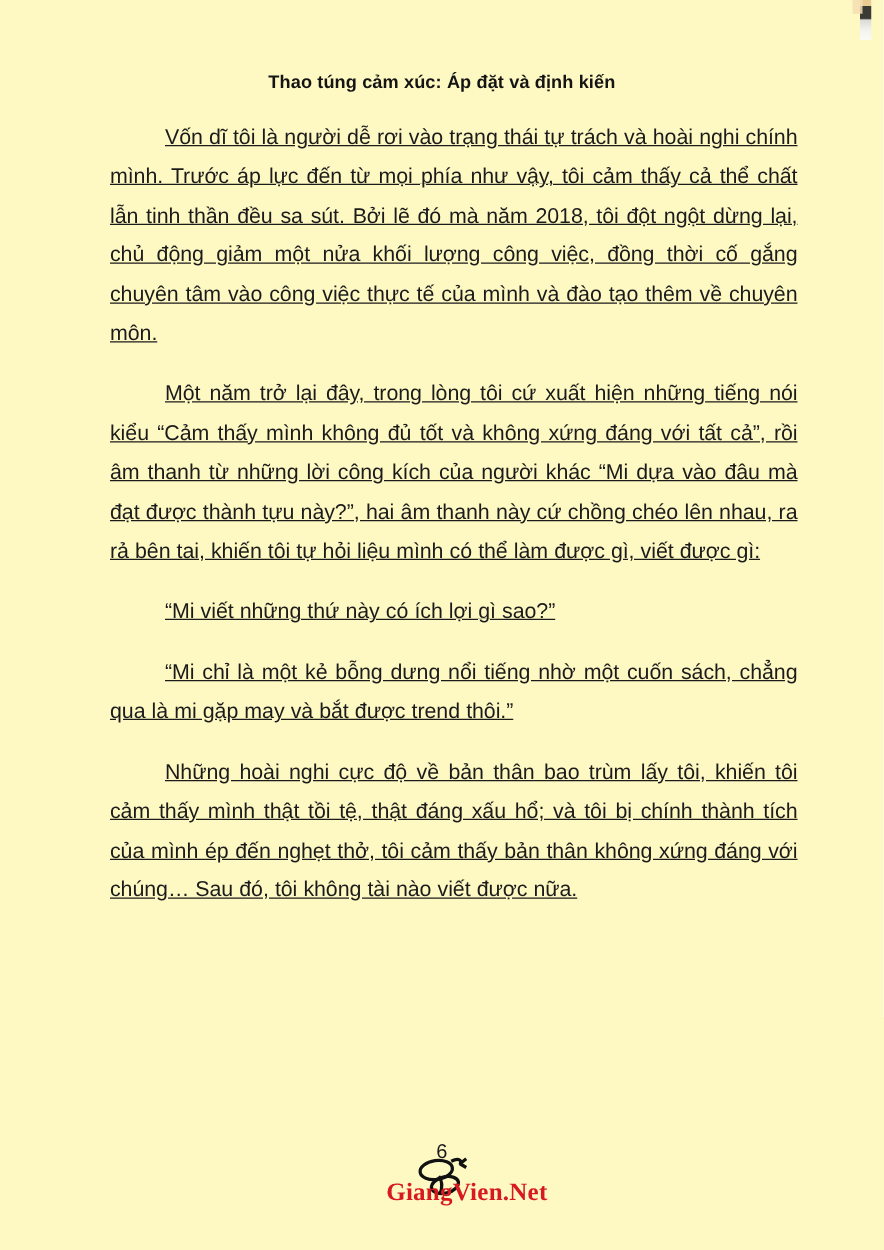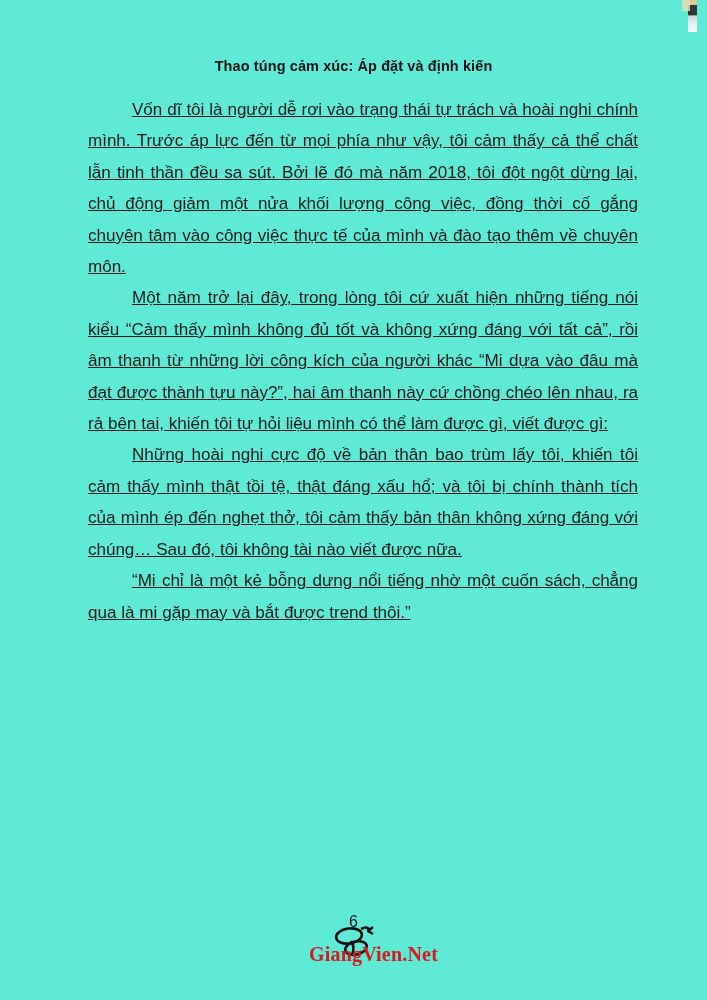--- a/index.html
+++ b/index.html
@@ -13,21 +13,21 @@
     position: relative;
     overflow: hidden;
     font-family: "Liberation Sans", sans-serif;
     color: #1a1a1a;
     -webkit-font-smoothing: antialiased;
   }
 
   .page {
     position: absolute;
     inset: 0;
-    background: #5eead4;
+    background: #fef9c3;
   }
 
   
   .scan-artifact {
     position: absolute;
     top: 0;
     left: 688px;
     width: 9px;
     height: 32px;
     background: linear-gradient(180deg,
@@ -71,20 +71,21 @@
     text-justify: inter-word;
     font-size: 17.1px;
     line-height: 31.4px;
     text-indent: 44px;
     color: #1b1b1b;
     letter-spacing: -0.05px;
     word-spacing: .2px;
     text-decoration: underline;
   }
   .para + .para {
+    margin-top: 17px;
   }
   
   .para.noj {
     text-align: left;
   }
 
   .footer {
     position: absolute;
     left: 0;
     width: 707px;
@@ -131,22 +132,23 @@
 
 <div class="page">
 
   <div class="scan-artifact"></div>
 
   <div class="running-head">Thao túng cảm xúc: Áp đặt và định kiến</div>
 
   <div class="content">
     <p class="para">Vốn dĩ tôi là người dễ rơi vào trạng thái tự trách và hoài nghi chính mình. Trước áp lực đến từ mọi phía như vậy, tôi cảm thấy cả thể chất lẫn tinh thần đều sa sút. Bởi lẽ đó mà năm 2018, tôi đột ngột dừng lại, chủ động giảm một nửa khối lượng công việc, đồng thời cố gắng chuyên tâm vào công việc thực tế của mình và đào tạo thêm về chuyên môn.</p>
     <p class="para">Một năm trở lại đây, trong lòng tôi cứ xuất hiện những tiếng nói kiểu “Cảm thấy mình không đủ tốt và không xứng đáng với tất cả”, rồi âm thanh từ những lời công kích của người khác “Mi dựa vào đâu mà đạt được thành tựu này?”, hai âm thanh này cứ chồng chéo lên nhau, ra rả bên tai, khiến tôi tự hỏi liệu mình có thể làm được gì, viết được gì:</p>
+    <p class="para noj">“Mi viết những thứ này có ích lợi gì sao?”</p>
+    <p class="para">“Mi chỉ là một kẻ bỗng dưng nổi tiếng nhờ một cuốn sách, chẳng qua là mi gặp may và bắt được trend thôi.”</p>
     <p class="para">Những hoài nghi cực độ về bản thân bao trùm lấy tôi, khiến tôi cảm thấy mình thật tồi tệ, thật đáng xấu hổ; và tôi bị chính thành tích của mình ép đến nghẹt thở, tôi cảm thấy bản thân không xứng đáng với chúng… Sau đó, tôi không tài nào viết được nữa.</p>
-    <p class="para">“Mi chỉ là một kẻ bỗng dưng nổi tiếng nhờ một cuốn sách, chẳng qua là mi gặp may và bắt được trend thôi.”</p>
   </div>
 
   <div class="footer">
     <div class="folio">6</div>
 
     <div class="watermark-wrap">
       <svg class="wm-ornament" viewBox="0 0 62 44" aria-hidden="true">
         <g fill="none" stroke="#111111" stroke-width="2.6">
           <ellipse cx="26" cy="17" rx="13" ry="7.5" transform="rotate(-8 26 17)"></ellipse>
           <ellipse cx="33" cy="29" rx="11" ry="6.5" transform="rotate(-14 33 29)"></ellipse>

